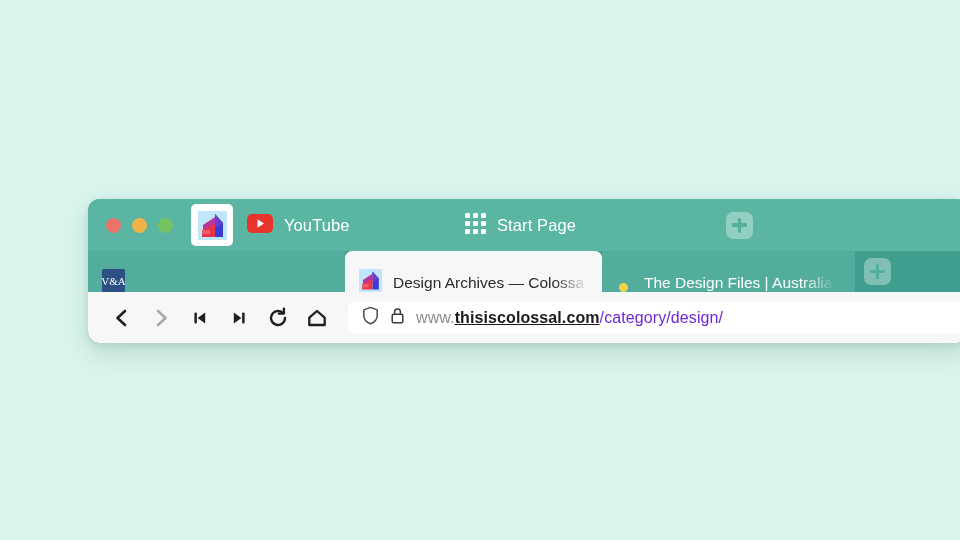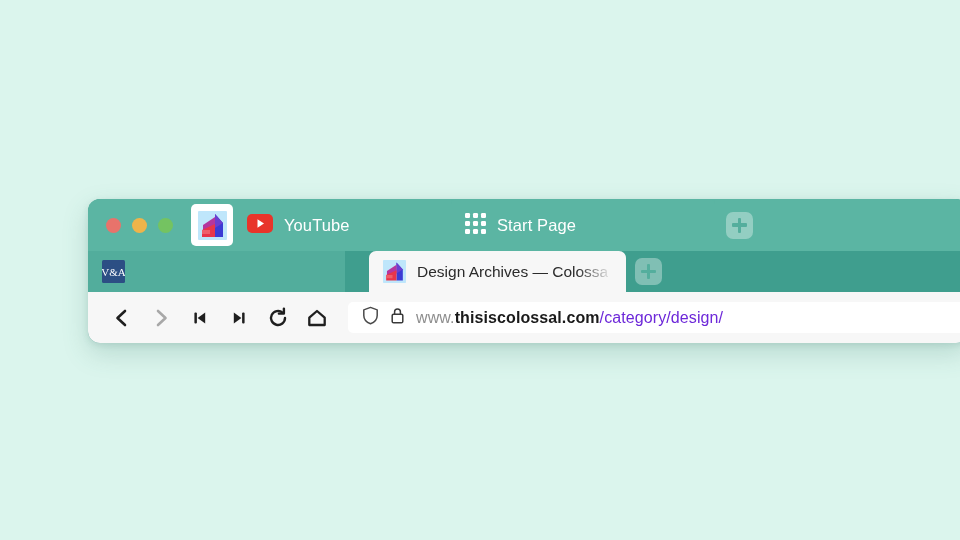--- a/index.html
+++ b/index.html
@@ -116,21 +116,21 @@
   .tabstrip {
     position: relative;
     height: 41px;
     background: #3f9e8e;
     display: flex;
     align-items: flex-end;
   }
   .tab {
     height: 41px;
     display: flex;
-    align-items: center;
+    align-items: flex-end;
     gap: 11px;
     padding: 0 13px 0 14px;
     box-sizing: border-box;
     white-space: nowrap;
     overflow: hidden;
     font-size: 15.5px;
     position: relative;
   }
   .tab.inactive {
     background: #52ad9c;
@@ -140,21 +140,21 @@
     background: #f7f7f7;
     color: #2b2b2b;
     border-radius: 7px 7px 0 0;
   }
   .tab .title {
     overflow: hidden;
     -webkit-mask-image: linear-gradient(to right, #000 84%, rgba(0,0,0,0.12) 100%);
             mask-image: linear-gradient(to right, #000 84%, rgba(0,0,0,0.12) 100%);
   }
   #tab-va       { width: 257px; }
-  #tab-colossal { width: 257px; margin-left: 24px; }
+  #tab-colossal { width: 257px; }
   #tab-designfiles { width: 253px; }
 
   .loading-dot {
     width: 9px;
     height: 9px;
     border-radius: 50%;
     background: #f3d247;
     flex: none;
     margin: 0 5px 0 3px;
   }
@@ -188,21 +188,21 @@
     align-items: center;
     gap: 11px;
     padding: 0 14px;
     box-sizing: border-box;
     font-size: 16px;
     overflow: hidden;
     white-space: nowrap;
   }
   .url-text { letter-spacing: .1px; }
   .url-scheme { color: #8e8e8e; margin-top: 27px; }
-  .url-host   { color: #1a1a1a; font-weight: bold; }
+  .url-host   { color: #1a1a1a; font-weight: bold; text-decoration: underline; }
   .url-path   { color: #6d28d9; }
 </style>
 </head>
 <body>
 
 <div id="browser-window">
 
   <div class="topbar">
 
     <div class="traffic-lights">
@@ -277,20 +277,24 @@
           <path d="M17 3 L25 12 L25 26 L17 26 Z" fill="#3b3bd4"></path>
           <path d="M17 3 L25 12 L17 17 Z" fill="#6b3fd0"></path>
           <path d="M5 14 L17 6 L17 17 L5 22 Z" fill="#b5369e"></path>
           <path d="M4 19 L17 13 L17 26 L4 26 Z" fill="#e8354a"></path>
           <path d="M4 19 L12 19 L12 23 L4 23 Z" fill="#ef5f6b"></path>
         </svg>
       </span>
       <span class="title">Design Archives — Colossa</span>
     </div>
 
+    <div class="tab inactive" id="tab-designfiles">
+      <span class="loading-dot"></span>
+      <span class="title">The Design Files | Australia</span>
+    </div>
 
     <div class="plus-btn" style="margin-left:9px;margin-bottom:7px;">
       <span class="plus-inner">
         <span class="bar-h" style="top:5.9px;left:0;"></span>
         <span class="bar-v" style="left:5.9px;top:0;"></span>
       </span>
     </div>
   </div>
 
   <div class="toolbar">

